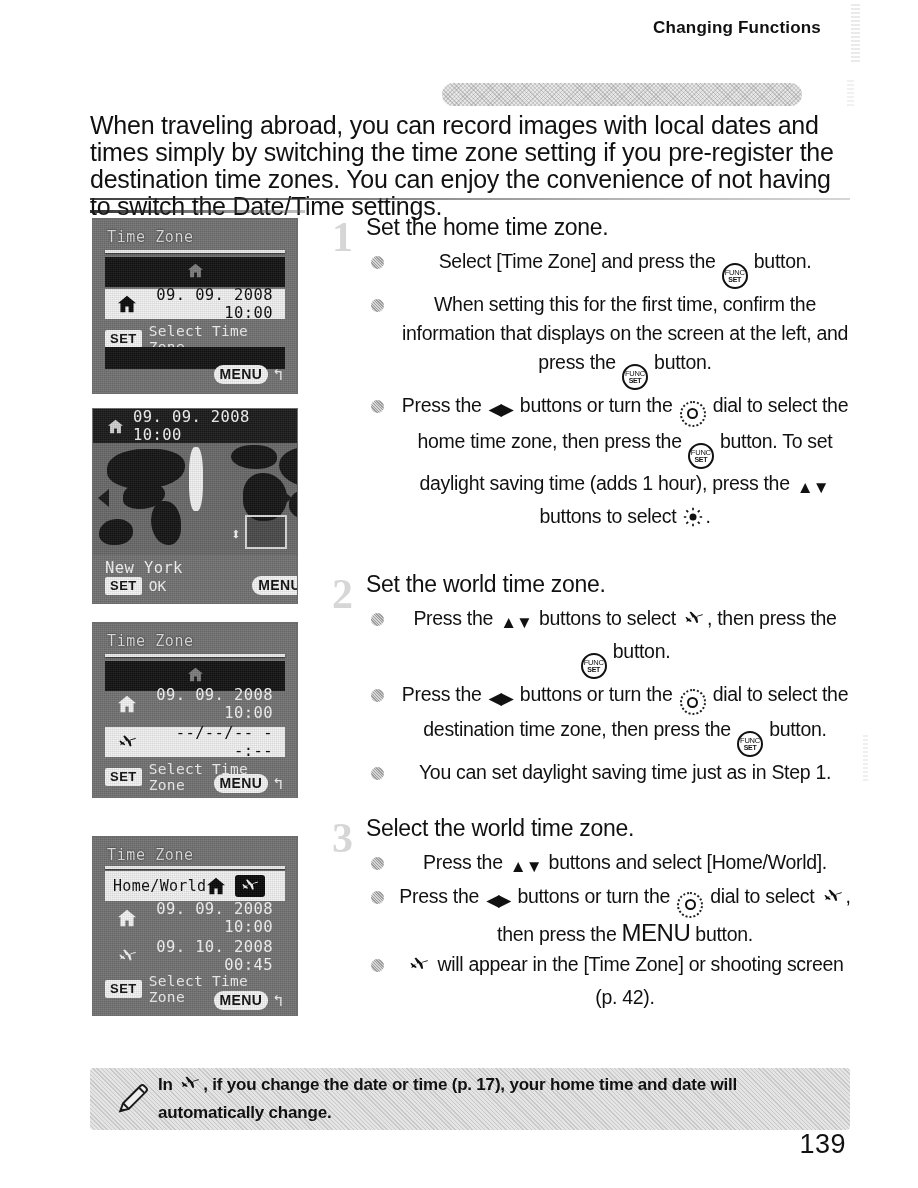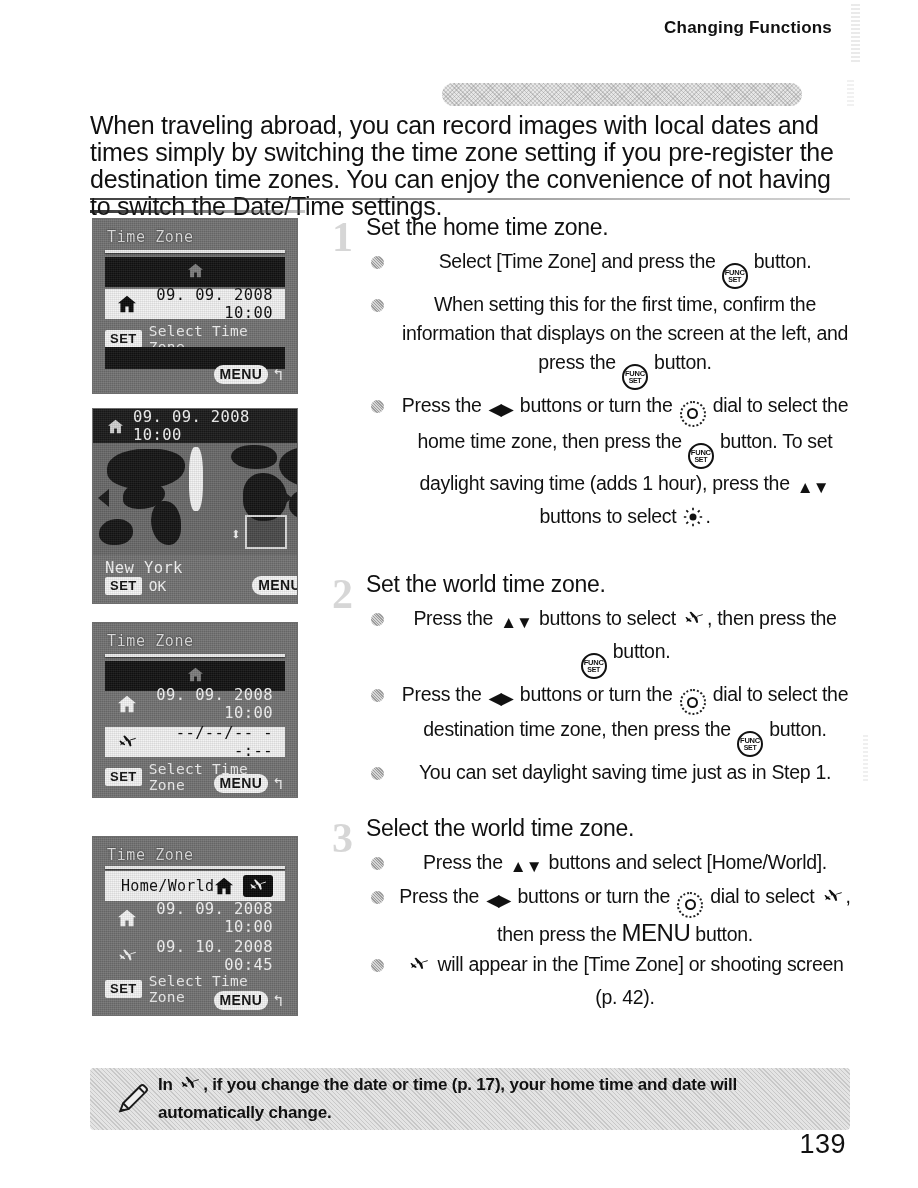--- a/index.html
+++ b/index.html
@@ -16,21 +16,21 @@
 
   .page {
     position: absolute;
     inset: 0;
   }
 
   
   .running-header {
     position: absolute;
     top: 18px;
-    right: 86px;
+    right: 97px;
     font-size: 17px;
     font-weight: bold;
     letter-spacing: 0.2px;
     color: #111;
   }
 
   .scan-artifact {
     position: absolute;
     top: 4px;
     right: 58px;
@@ -216,21 +216,21 @@
     align-items: center;
   }
   .row-val {
     flex: 1;
     text-align: right;
     padding-right: 12px;
     font-size: 15.5px;
     letter-spacing: 0.4px;
   }
   .row-label {
-    padding-left: 16px;
+    padding-left: 8px;
     font-size: 15px;
     letter-spacing: 0.3px;
   }
 
   
   .ico-home, .ico-plane, .ico-sun { display: inline-block; line-height: 1; }
   .ico-home svg, .ico-plane svg { display: block; }
 
   .hint-line {
     position: absolute;
@@ -399,21 +399,21 @@
     border: 2px solid #111;
     border-radius: 50%;
     display: inline-flex;
     flex-direction: column;
     align-items: center;
     justify-content: center;
     line-height: 7px;
     vertical-align: -7px;
     margin: 0 1px;
   }
-  .func-set b { font-size: 7.5px; font-weight: bold; letter-spacing: -.2px; }
+  .func-set b { font-size: 7.5px; font-weight: normal; letter-spacing: -.2px; }
   .func-set i { font-size: 7px; font-style: normal; font-weight: bold; }
 
   .dial-ico {
     width: 26px; height: 26px;
     border-radius: 50%;
     border: 2px dotted #222;
     display: inline-flex;
     align-items: center;
     justify-content: center;
     vertical-align: -7px;

